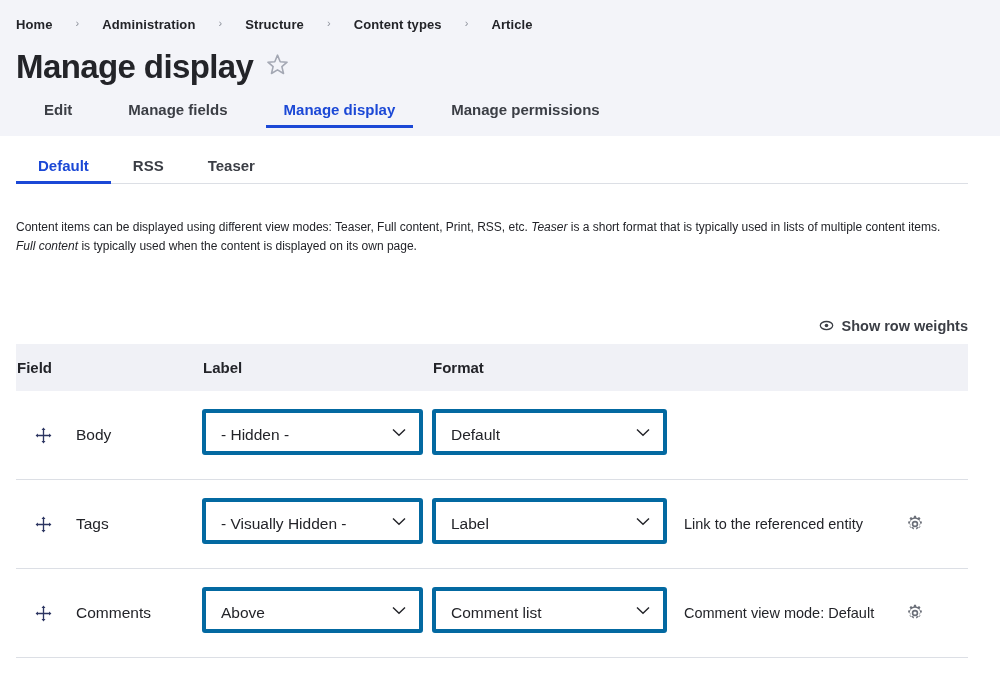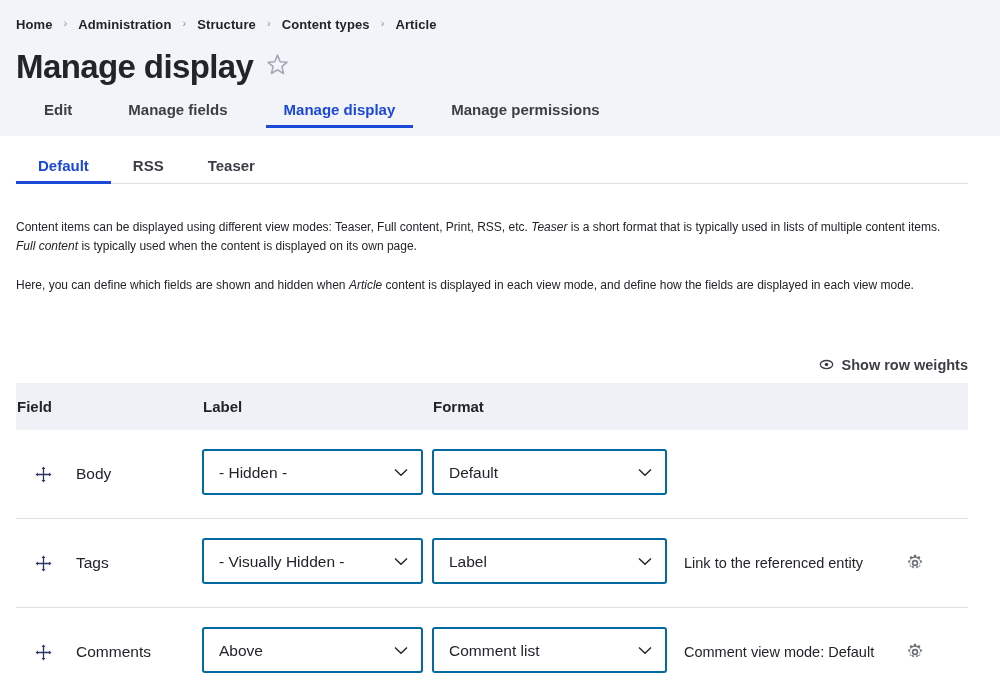--- a/index.html
+++ b/index.html
@@ -20,21 +20,21 @@
     height: 136px;
     position: relative;
   }
 
   .breadcrumb {
     font-size: 13px;
     font-weight: bold;
     color: #232429;
     display: flex;
     align-items: center;
-    gap: 0;
+    gap: 12px;
     height: 20px;
     letter-spacing: 0.1px;
   }
   .crumb {
     color: #232429;
     text-decoration: none;
     white-space: nowrap;
   }
   .crumb.last { font-weight: bold; }
   .crumb-sep {
@@ -205,21 +205,21 @@
   .field-name {
     font-size: 15.5px;
     color: #232429;
     white-space: nowrap;
   }
 
   .select-box {
     position: relative;
     display: inline-block;
     background: #ffffff;
-    border: 2px solid #0369a1;
+    border: 4px solid #0369a1;
     border-radius: 3px;
     height: 46px;
     font-size: 15.5px;
     color: #232429;
   }
   .select-box .sel-text {
     display: block;
     padding: 0 40px 0 15px;
     line-height: 44px;
     white-space: nowrap;
@@ -292,21 +292,20 @@
 
 <nav class="secondary-tabs">
   <a class="stab active" href="#">Default</a>
   <a class="stab" href="#">RSS</a>
   <a class="stab" href="#">Teaser</a>
 </nav>
 
 <div class="content">
   <p class="intro"><span>Content items can be displayed using different view modes: Teaser, Full content, Print, RSS, etc. </span><em>Teaser</em><span> is a short format that is typically used in lists of multiple content items. </span><em>Full content</em><span> is typically used when the content is displayed on its own page.</span></p>
 
-  <p class="intro"><span>Here, you can define which fields are shown and hidden when </span><em>Article</em><span> content is displayed in each view mode, and define how the fields are displayed in each view mode.</span></p>
 </div>
 
 <div class="weights-bar">
   <a class="weights-link" href="#">
     <span>
       <svg width="15" height="11" viewBox="0 0 16 11" fill="none" stroke="#3b3e45" stroke-width="1.4">
         <ellipse cx="8" cy="5.5" rx="6.6" ry="4.3"></ellipse>
         <circle cx="8" cy="5.5" r="1.9" fill="#3b3e45" stroke="none"></circle>
       </svg>
     </span>

